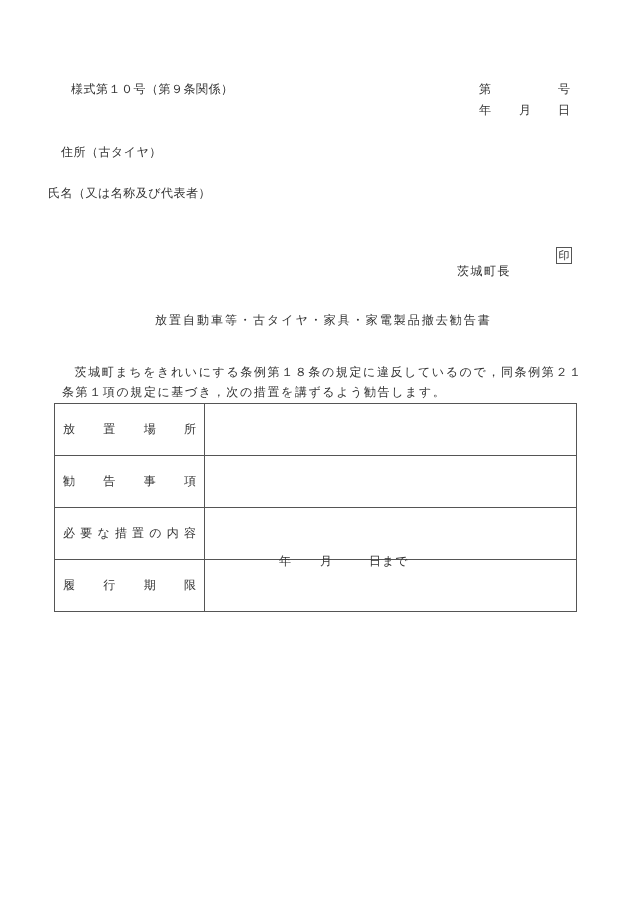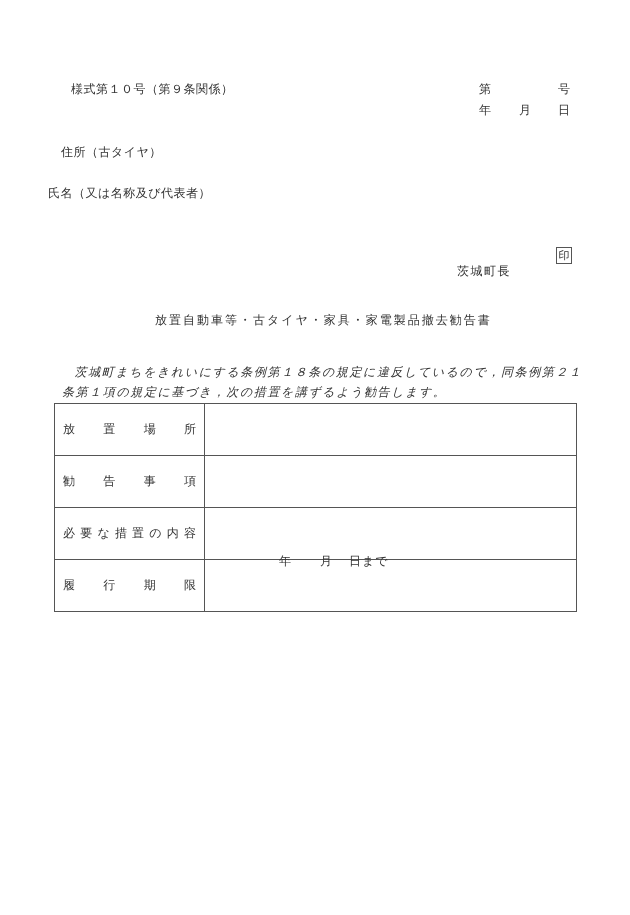--- a/index.html
+++ b/index.html
@@ -6,21 +6,21 @@
   body {
     width:630px; height:915px; background:#ffffff; position:relative; overflow:hidden;
     font-family: "DejaVu Serif", "Liberation Serif", serif; color:#333;
   }
   .t { position:absolute; font-size:12px; line-height:14px; white-space:nowrap; letter-spacing:0.5px; }
   .seal {
     position:absolute; left:556px; top:247px; width:14px; height:15px;
     border:1px solid #555; font-size:11px; line-height:15px; text-align:center;
   }
   .title { letter-spacing:2px; }
-  .body-text { letter-spacing:1.6px;font-style:italic; }
+  .body-text { letter-spacing:1.6px; }
   table.form {
     position:absolute; left:54px; top:403px; width:523px; border-collapse:collapse;
     font-size:12px;
   }
   table.form td { border:1px solid #555; height:51px; padding:0; vertical-align:middle; }
   td.label { width:149px; }
   .lbl { display:flex; justify-content:space-between; padding:0 8px 0 8px; }
   .lbl span { display:inline-block; }
   .deadline { position:relative; }
   .dl { position:absolute; top:-7px; font-size:12px; }
@@ -92,17 +92,17 @@
       <div class="lbl">
         <span>履</span>
         <span>行</span>
         <span>期</span>
         <span>限</span>
       </div>
     </td>
     <td class="deadline">
       <span class="dl" style="left:74px;">年</span>
       <span class="dl" style="left:115px;">月</span>
-      <span class="dl" style="left:144px;letter-spacing:1px;">日まで</span>
+      <span class="dl" style="left:164px;letter-spacing:1px;">日まで</span>
     </td>
   </tr>
 </tbody>
   </table>
 
 </body></html>

